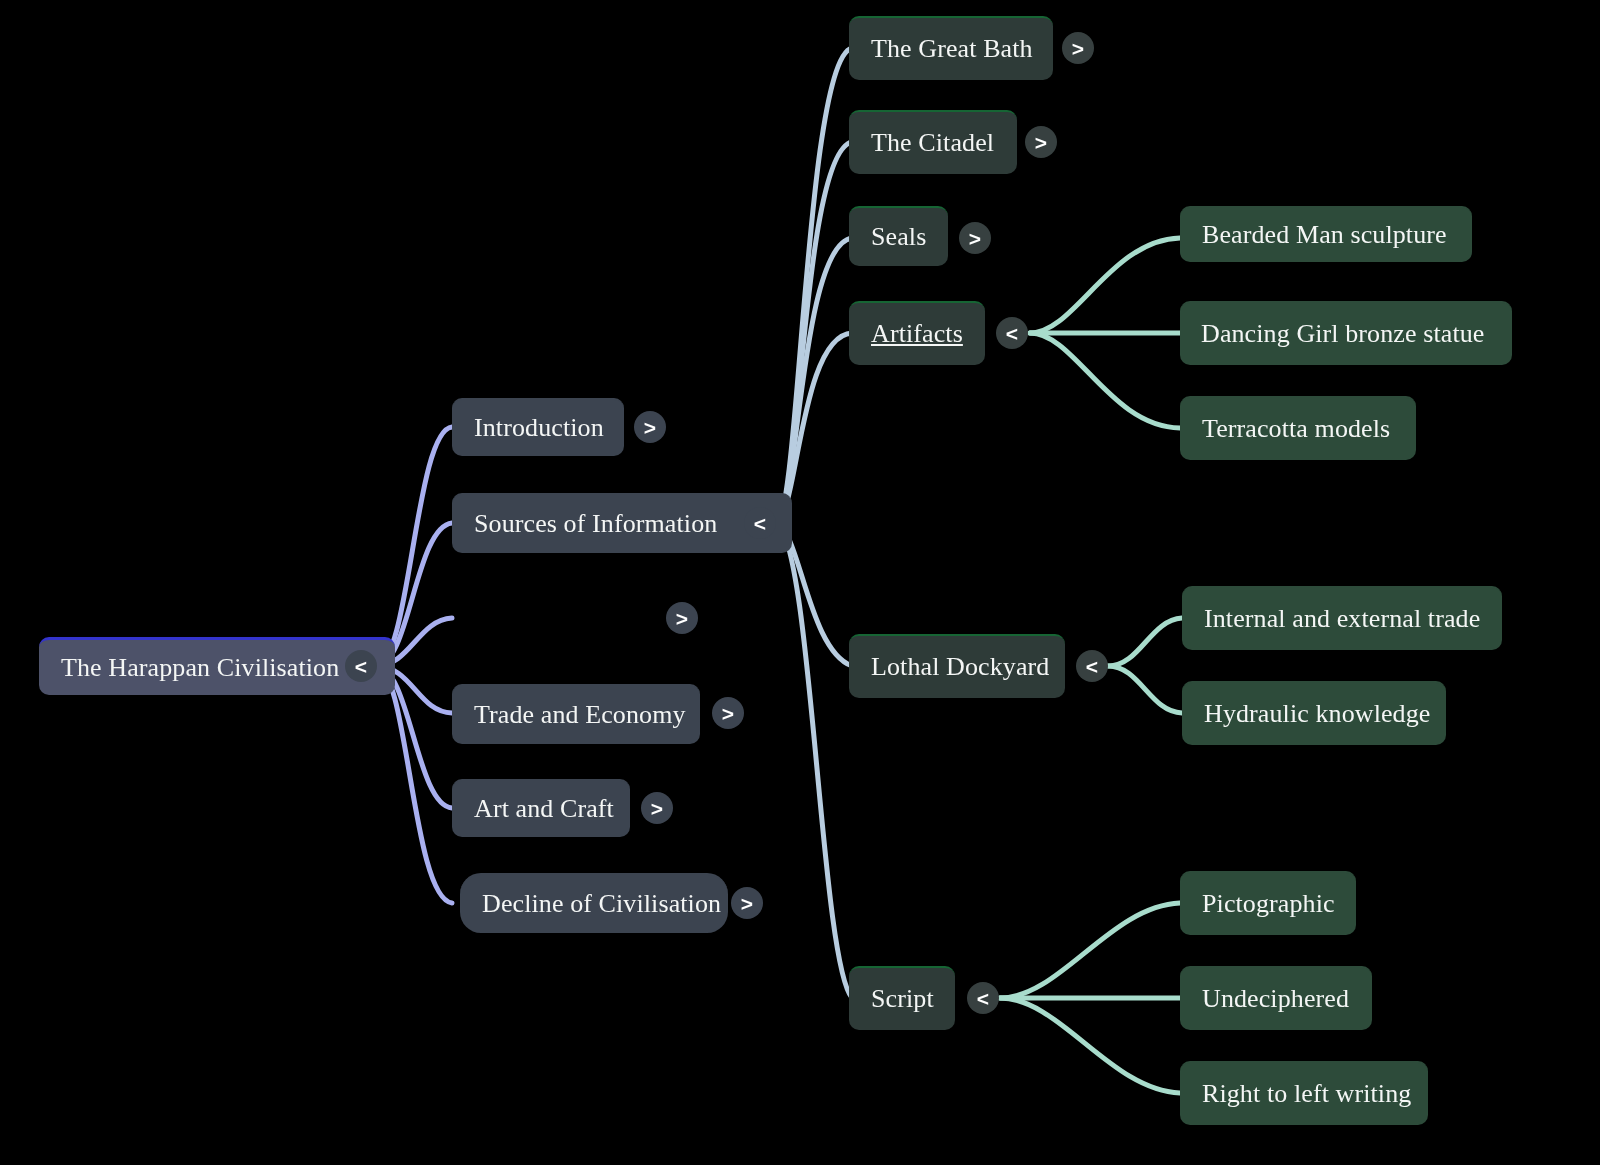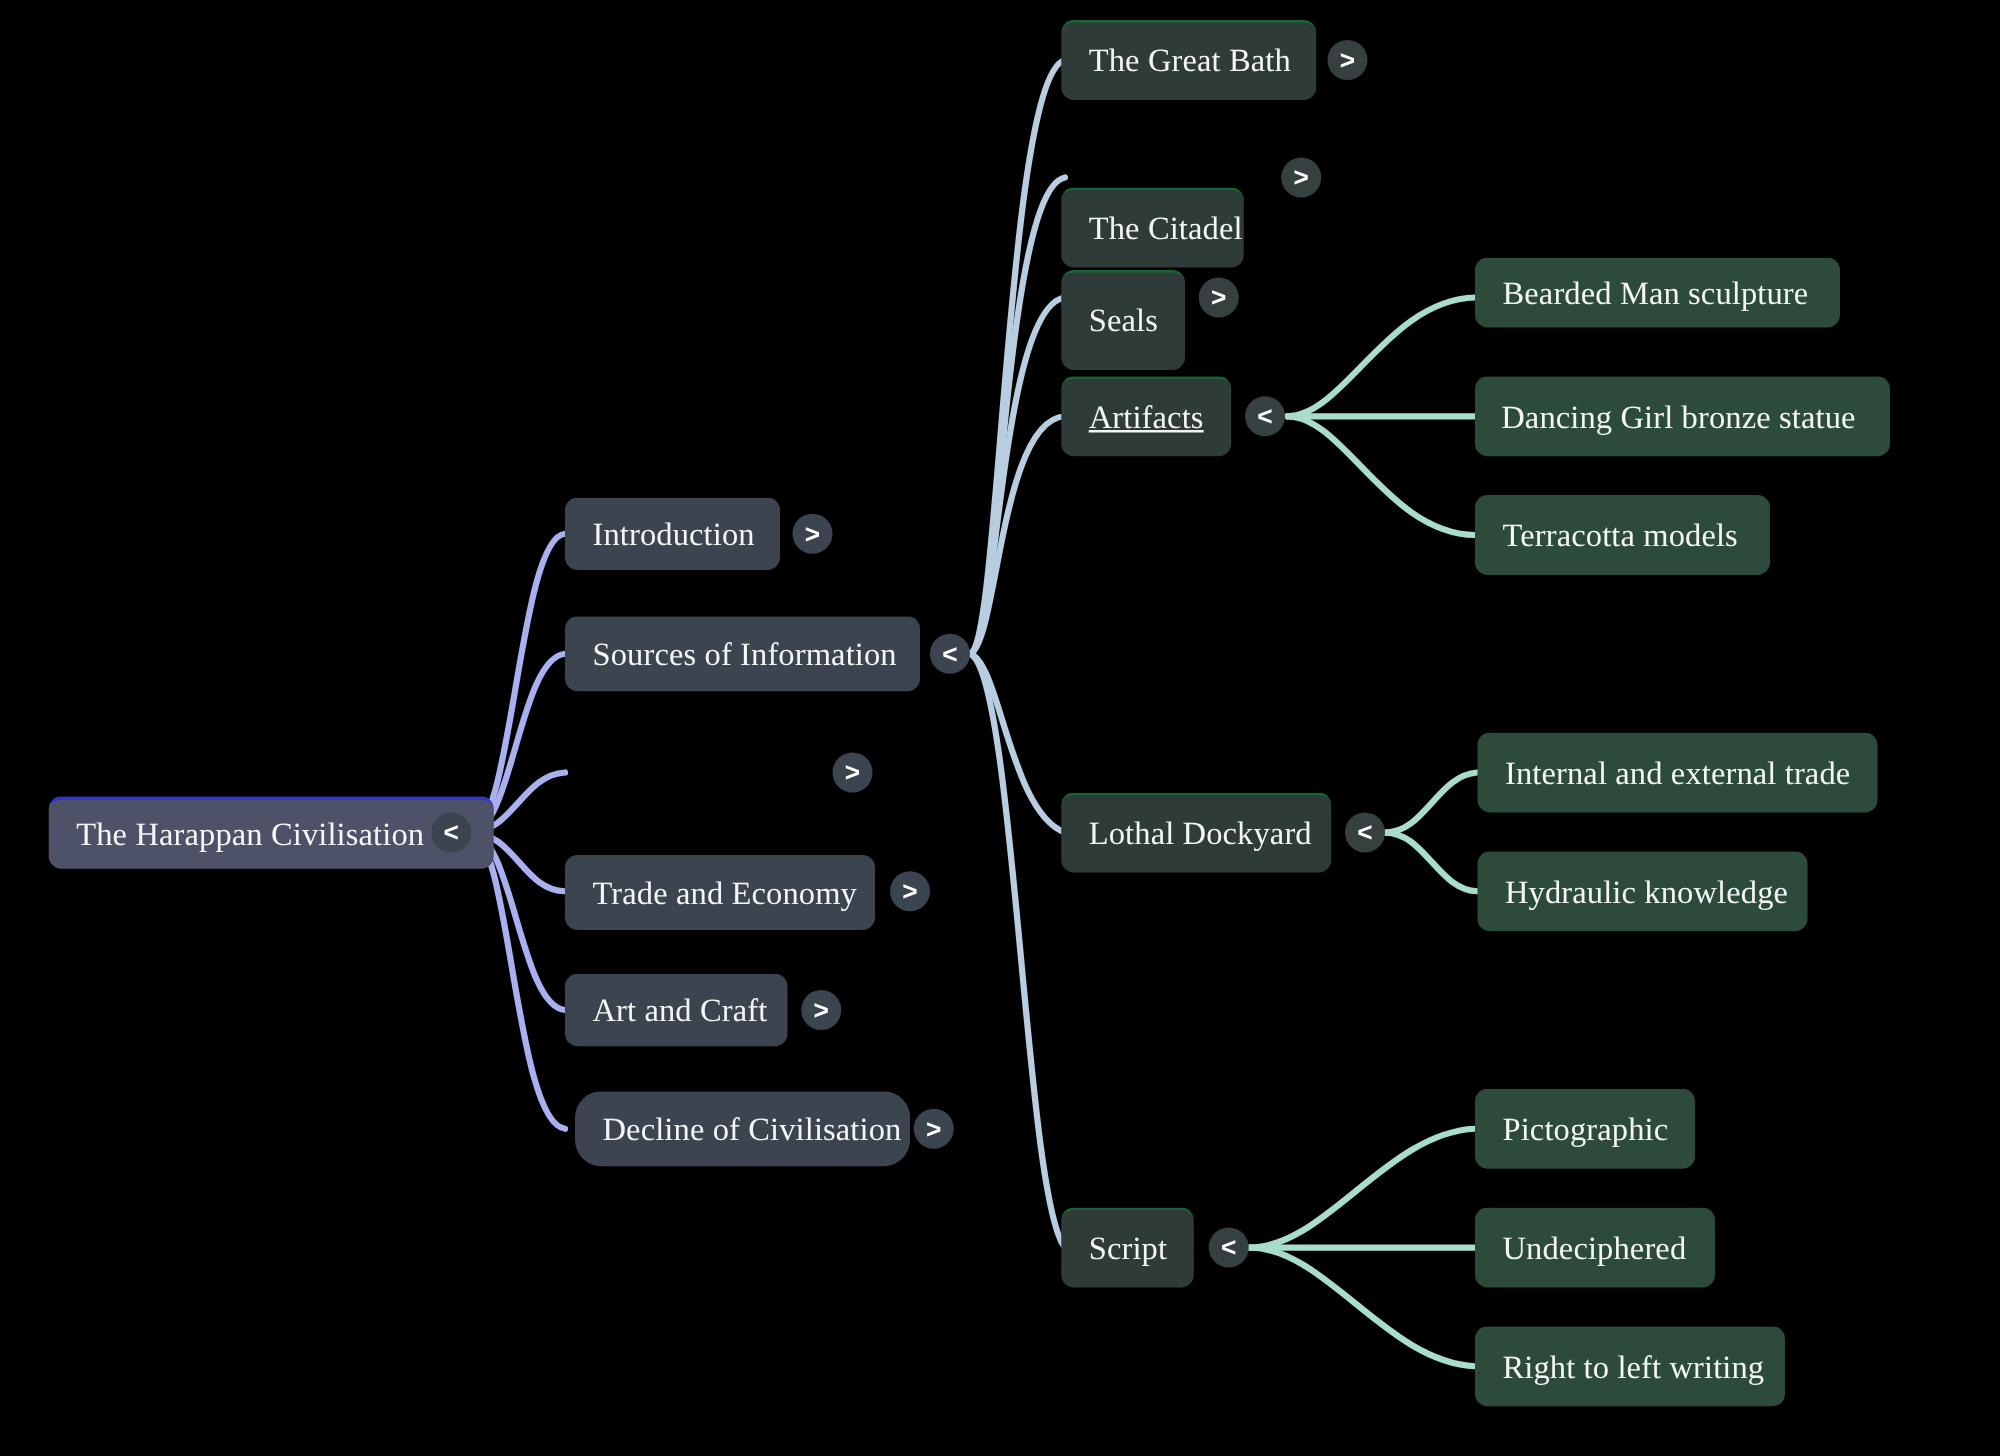--- a/index.html
+++ b/index.html
@@ -64,21 +64,21 @@
     <span>&lt;</span>
   </div>
 
   <div class="node lvl1" style="left:452px;top:398px;height:58px;width:172px;">
     <span>Introduction</span>
   </div>
   <div class="toggle" style="left:634px;top:411px;">
     <span>&gt;</span>
   </div>
 
-  <div class="node lvl1" style="left:452px;top:493px;height:60px;width:284px;">
+  <div class="node lvl1" style="left:452px;top:493px;height:60px;width:340px;">
     <span>Sources of Information</span>
   </div>
   <div class="toggle" style="left:744px;top:507px;">
     <span>&lt;</span>
   </div>
 
   <div class="toggle" style="left:666px;top:602px;">
     <span>&gt;</span>
   </div>
 
@@ -103,28 +103,28 @@
     <span>&gt;</span>
   </div>
 
   <div class="node lvl2" style="left:849px;top:16px;height:64px;width:204px;">
     <span>The Great Bath</span>
   </div>
   <div class="toggle g" style="left:1062px;top:32px;">
     <span>&gt;</span>
   </div>
 
-  <div class="node lvl2" style="left:849px;top:110px;height:64px;width:146px;margin-top:40px;">
+  <div class="node lvl2" style="left:849px;top:110px;height:64px;width:168px;">
     <span>The Citadel</span>
   </div>
   <div class="toggle g" style="left:1025px;top:126px;">
     <span>&gt;</span>
   </div>
 
-  <div class="node lvl2" style="left:849px;top:216px;height:80px;width:99px;text-align:right;">
+  <div class="node lvl2" style="left:849px;top:206px;height:60px;width:99px;text-align:right;">
     <span>Seals</span>
   </div>
   <div class="toggle g" style="left:959px;top:222px;">
     <span>&gt;</span>
   </div>
 
   <div class="node lvl2" style="left:849px;top:301px;height:64px;width:136px;text-decoration:underline;">
     <span>Artifacts</span>
   </div>
   <div class="toggle g" style="left:996px;top:317px;">

